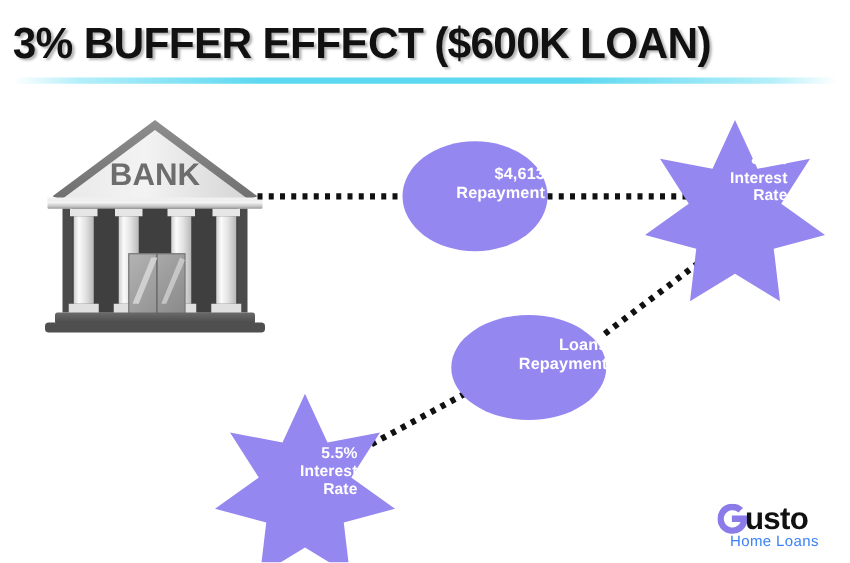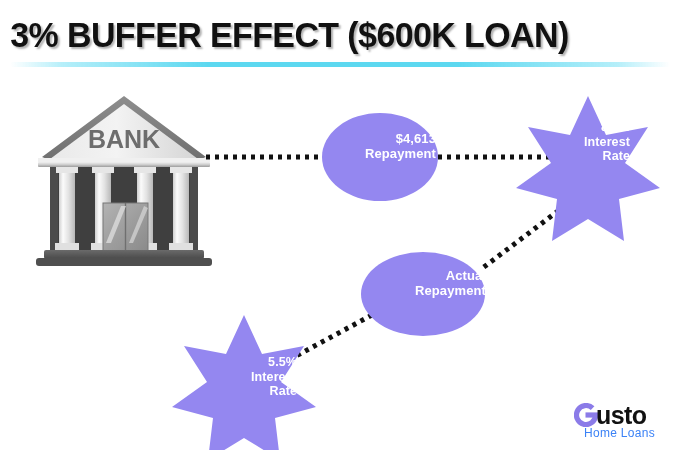--- a/index.html
+++ b/index.html
@@ -83,21 +83,21 @@
     display: block;
     white-space: nowrap;
   }
 
   .ellipse-label { font-size: 13px; }
   .star-label    { font-size: 12.5px; line-height: 14.5px; }
 
   #label-assessed { left: 318px; top: 131px; width: 118px; }
   #label-actual   { left: 360px; top: 268px; width: 126px; }
   #label-star-top { left: 546px; top: 120px; width: 84px; }
-  #label-star-bot { left: 213px; top: 355px; width: 84px; }
+  #label-star-bot { left: 202px; top: 355px; width: 84px; }
 
   
   .logo {
     position: absolute;
     left: 574px;
     top: 402px;
     width: 100px;
     height: 42px;
   }
   .logo-row {
@@ -251,21 +251,21 @@
     <span class="l">Repayment</span>
   </div>
 
   <div class="node-label star-label" id="label-star-top">
     <span class="l">8.5%</span>
     <span class="l">Interest</span>
     <span class="l">Rate</span>
   </div>
 
   <div class="node-label ellipse-label" id="label-actual">
-    <span class="l">Actual</span>
+    <span class="l">Loans</span>
     <span class="l">Repayment</span>
   </div>
 
   <div class="node-label star-label" id="label-star-bot">
     <span class="l">5.5%</span>
     <span class="l">Interest</span>
     <span class="l">Rate</span>
   </div>
 
   <div class="logo">

